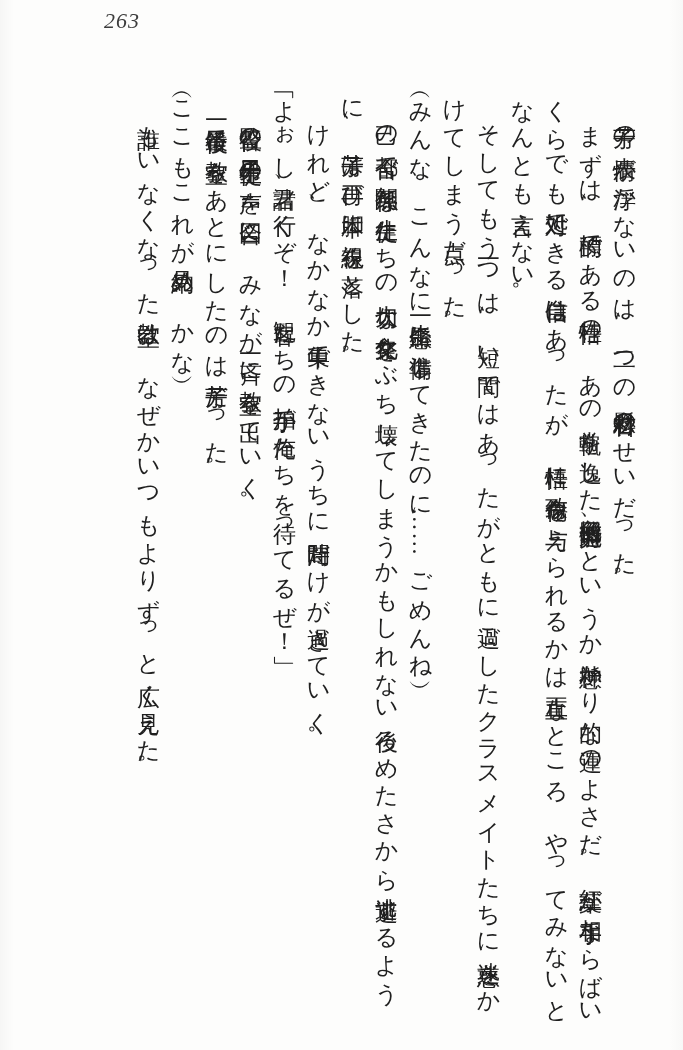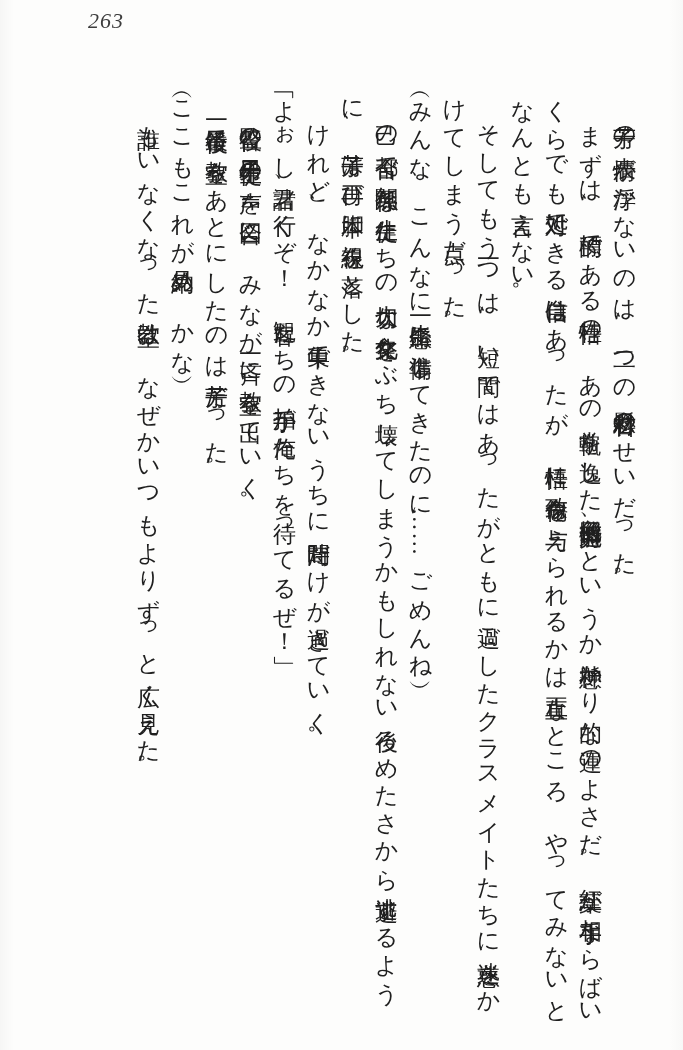--- a/index.html
+++ b/index.html
@@ -14,21 +14,21 @@
   }
   .book-page {
     position: relative;
     width: 683px;
     height: 1050px;
     background: linear-gradient(90deg, #f6f6f5 0px, #fdfdfc 14px, #fdfdfc 669px, #f8f8f7 683px);
   }
   .page-number {
     position: absolute;
     top: 8px;
-    left: 88px;
+    left: 104px;
     font-family: "Liberation Serif", "DejaVu Serif", serif;
     font-style: italic;
     font-size: 22px;
     letter-spacing: 1px;
     color: #3c3c3c;
   }
   .text-block {
     position: absolute;
     top: 84px;
     right: 42px;

